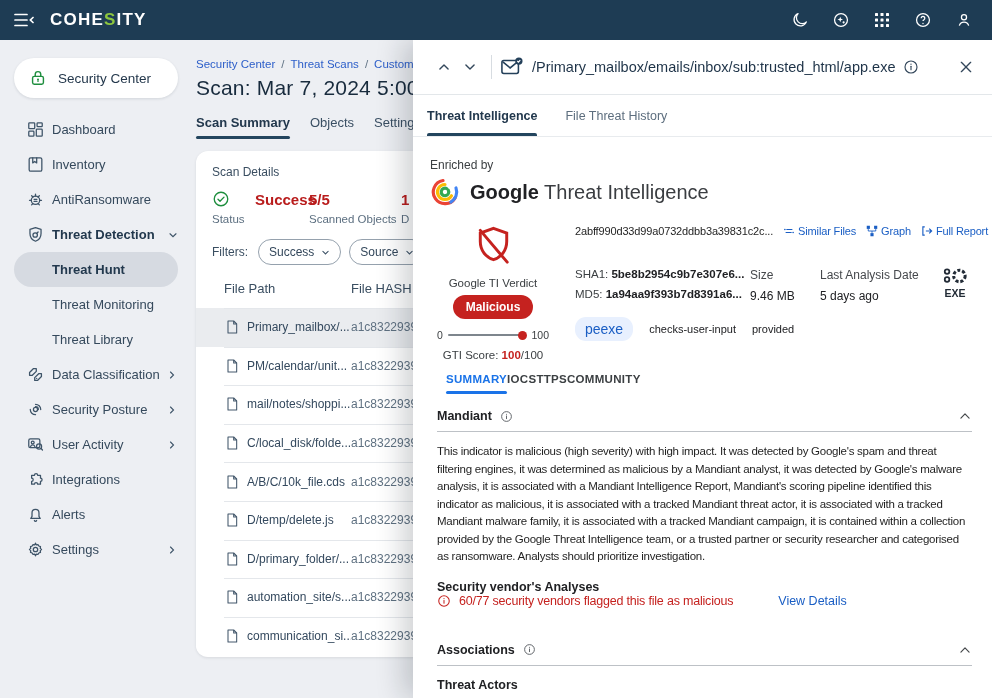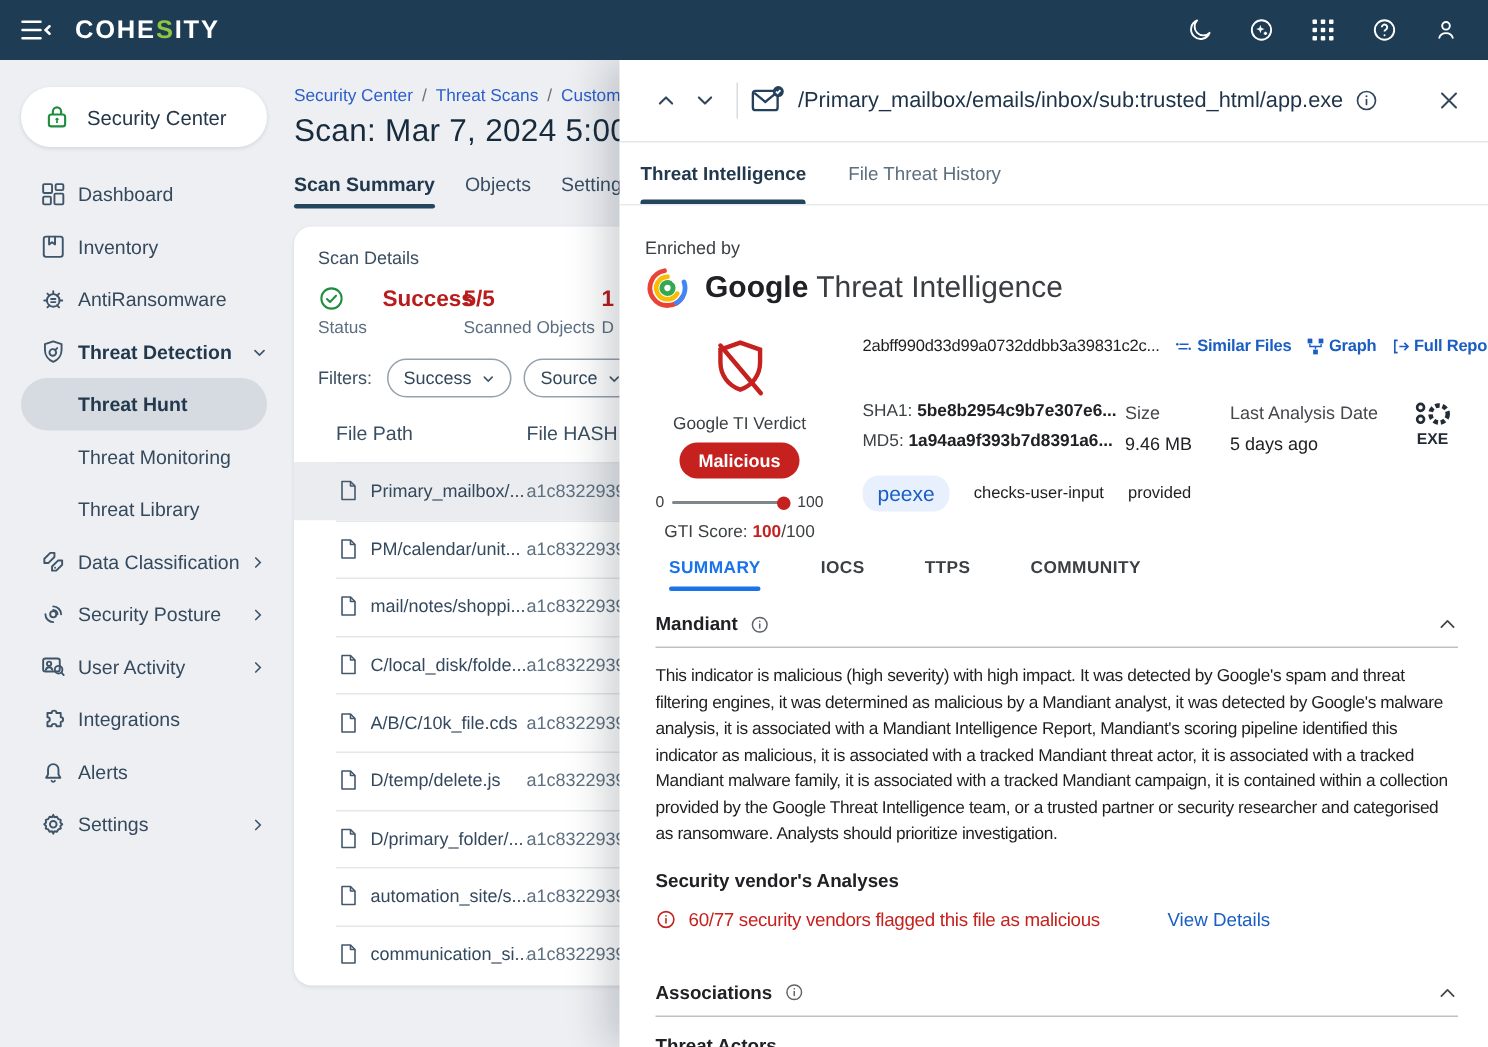--- a/index.html
+++ b/index.html
@@ -73,48 +73,48 @@
 .v-badge{display:inline-block;margin-top:6px;background:#C5221F;color:#fff;font-size:12px;font-weight:700;padding:5px 13px;border-radius:14px}
 .v-slider{margin-top:10px;display:flex;align-items:center;gap:5px}
 .v-slider .end{font-size:10.5px;color:#3C4043}
 .v-track{position:relative;flex:1;height:2.5px;background:#7E868D;border-radius:2px}
 .v-dot{position:absolute;right:-1px;top:-3.2px;width:9px;height:9px;border-radius:50%;background:#C5221F}
 .v-score{margin-top:8px;font-size:11.5px;color:#3C4043;white-space:nowrap}
 .v-score .red{color:#C5221F;font-weight:700}
 .rcol{flex:1;padding-left:26px;min-width:0;margin-top:2px}
 .hash-row{display:flex;align-items:center}
 .hash{font-size:11px;font-weight:500;color:#1F1F1F;white-space:nowrap;letter-spacing:-.15px}
-.hlink{display:flex;align-items:center;gap:3px;font-size:11px;font-weight:700;color:#1A5EC4;margin-left:10px;white-space:nowrap;letter-spacing:-.15px}
+.hlink{display:flex;align-items:center;gap:3px;font-size:11px;font-weight:400;color:#1A5EC4;margin-left:10px;white-space:nowrap;letter-spacing:-.15px}
 .detail-row{margin-top:31px;display:flex}
 .dr-sha{width:175px}
 .sha-line{font-size:11.5px;color:#3C4043;white-space:nowrap}
 .sha-line b{color:#202124;font-weight:700}
 .sha-line + .sha-line{margin-top:8px}
 .dr-col{width:70px}
 .dr-col.date{width:119px}
 .dr-label{font-size:12px;color:#45484C;white-space:nowrap}
 .dr-val{margin-top:7px;font-size:12px;color:#202124;white-space:nowrap}
 .dr-exe{margin-left:auto;text-align:center;margin-top:-2px;padding-right:2px}
 .exe-label{font-size:10.5px;font-weight:700;color:#222B36;margin-top:1px}
 .tags{margin-top:14px;display:flex;align-items:center;gap:16px}
 .tagpill{background:#E8F0FE;color:#1A5EC4;font-size:14px;padding:4px 10px;border-radius:11px}
 .tagtxt{font-size:11px;color:#202124}
-.gtabs{margin-top:12px;display:flex;gap:40px;padding-left:9px}
+.gtabs{margin-top:12px;display:flex;padding-left:9px}
 .gtab{font-size:11.5px;font-weight:700;letter-spacing:.3px;color:#3C4043;padding-bottom:9px;position:relative}
 .gtab.active{color:#1A73E8}
 .gtab.active:after{content:"";position:absolute;left:0;right:0;bottom:0;height:3px;background:#1A73E8;border-radius:2px}
 .sec-head{display:flex;align-items:center;margin-top:15px}
 .sec-head.assoc{margin-top:35px}
 .sec-title{font-size:12.5px;font-weight:700;color:#202124}
 .sec-info{margin-left:8px}
 .sec-chev{margin-left:auto}
 .sec-rule{margin-top:8px;border-bottom:1px solid #BDC1C6}
 .para{margin-top:11px;font-size:11.5px;line-height:17.5px;color:#1F1F1F;letter-spacing:-.25px}
 .vend-title{margin-top:14px;font-size:12.5px;font-weight:700;color:#202124}
-.warn-row{margin-top:12px;display:flex;align-items:center}
+.warn-row{display:flex;align-items:center}
 .warn-txt{margin-left:8px;font-size:12.5px;font-weight:500;color:#C5221F;letter-spacing:-.2px}
 .view-det{margin-left:45px;font-size:12.5px;font-weight:500;color:#1A5EC4}
 .ta-title{margin-top:12px;font-size:12.5px;font-weight:700;color:#202124}
 </style>
 </head>
 <body>
 
 <header class="topbar">
   <span>
     <svg width="20" height="16" viewBox="0 0 20 16" fill="none" stroke="#fff" stroke-width="1.7" stroke-linecap="round">

